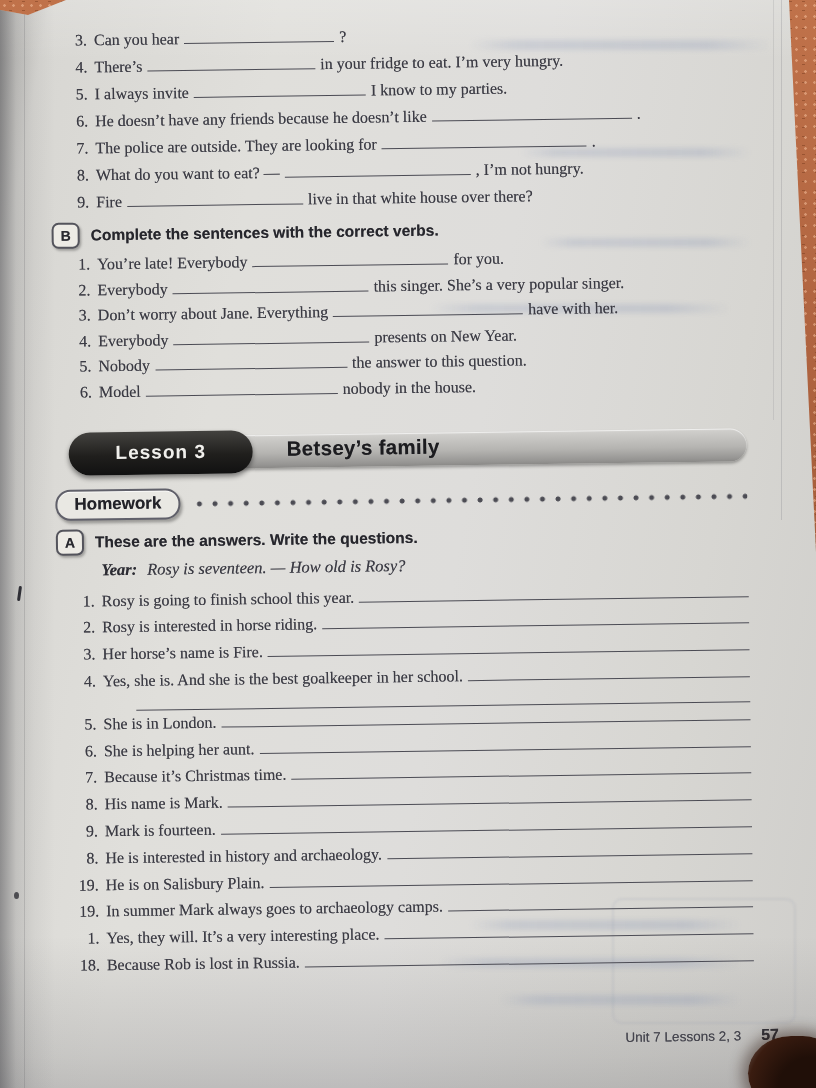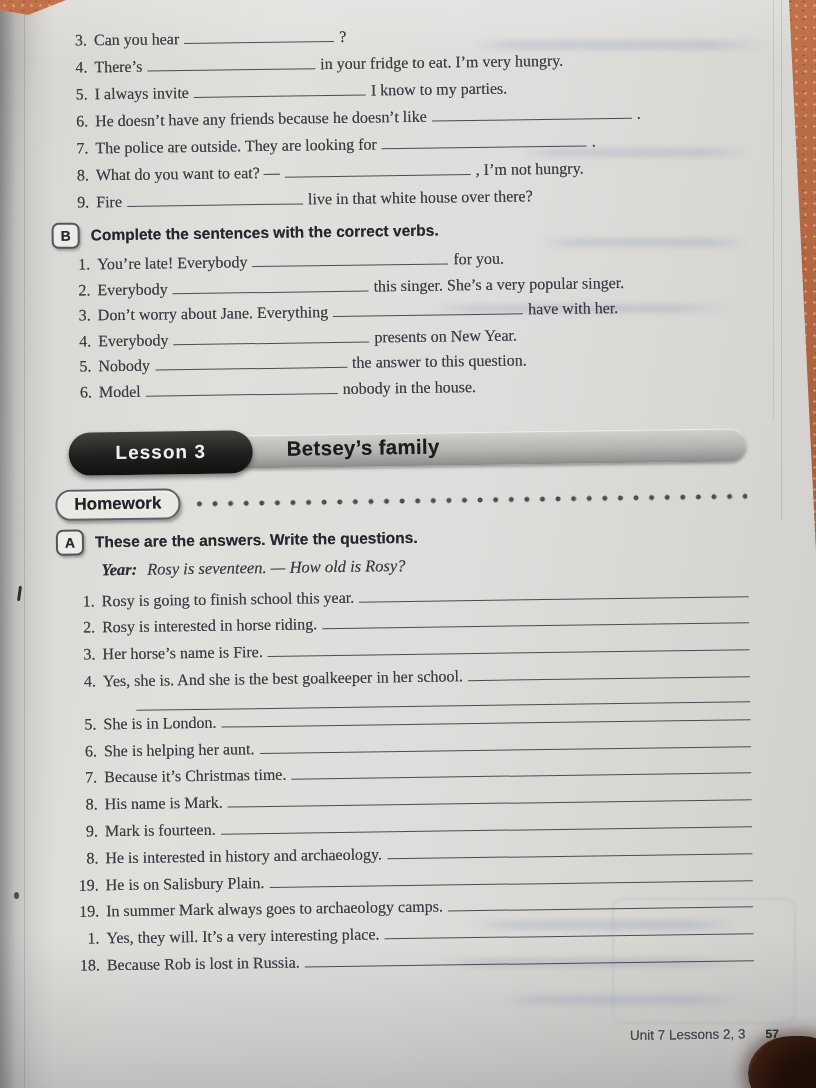--- a/index.html
+++ b/index.html
@@ -104,21 +104,21 @@
   .dots{flex:1 1 auto;height:8px;margin-left:16px;
     background-image:radial-gradient(circle at 3px 4px,#4c4c54 2.1px,rgba(76,76,84,0) 2.9px);
     background-size:15.6px 8px;background-repeat:repeat-x;}
   .model-line{margin:2px 0 6px 39px;font-style:italic;line-height:24px;font-size:16.5px;}
   .model-label{font-weight:bold;margin-right:10px;color:#2c2c33;}
   .sec-a-rows .ex-row{line-height:26.8px;}
   .footer{
     position:absolute;right:44px;top:1031px;display:flex;align-items:baseline;
     font-family:"Liberation Sans", sans-serif;color:#45454e;font-size:13.5px;
   }
-  .footer .pageno{margin-left:20px;font-weight:bold;font-size:12px;color:#33333a;}
+  .footer .pageno{margin-left:20px;font-weight:bold;font-size:16px;color:#33333a;}
 </style>
 </head>
 <body>
 
 <div class="table-texture"></div>
 
 <div class="page">
   <div class="crease c1"></div>
   <div class="crease c2"></div>
   <div class="crease c3"></div>

